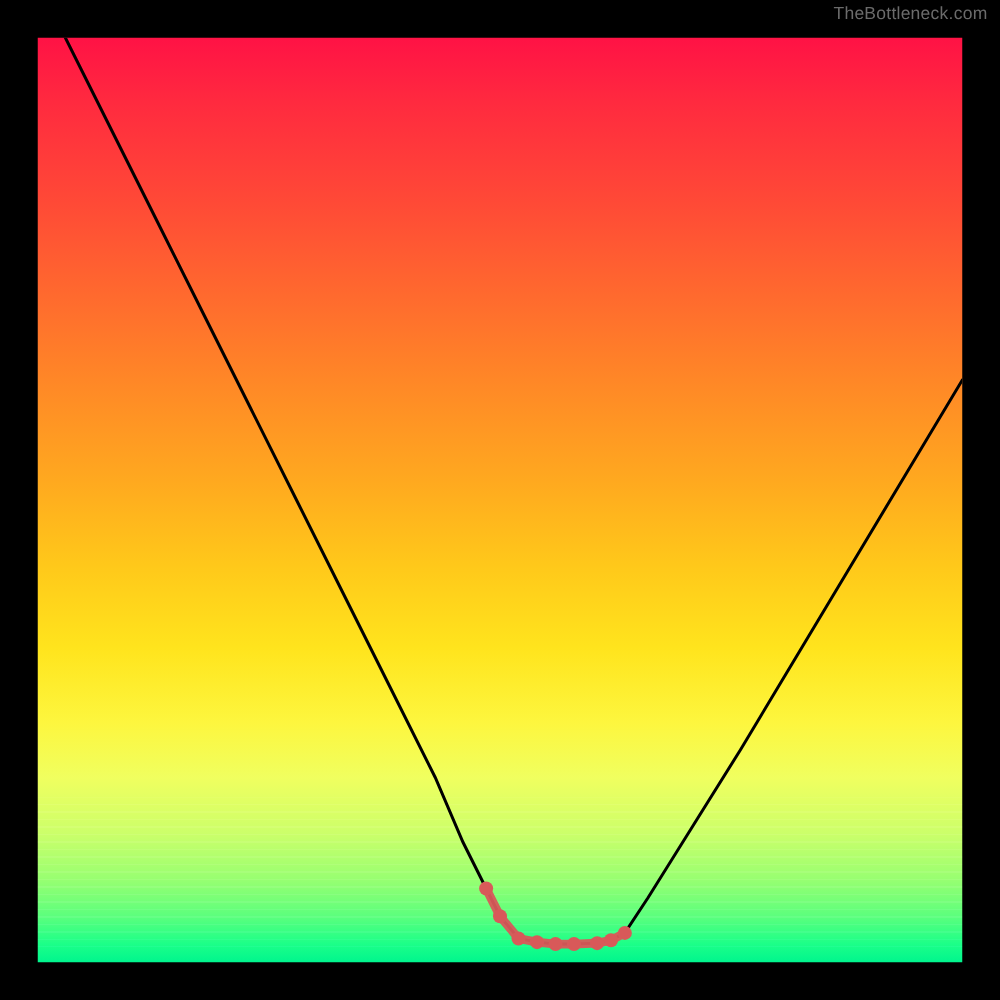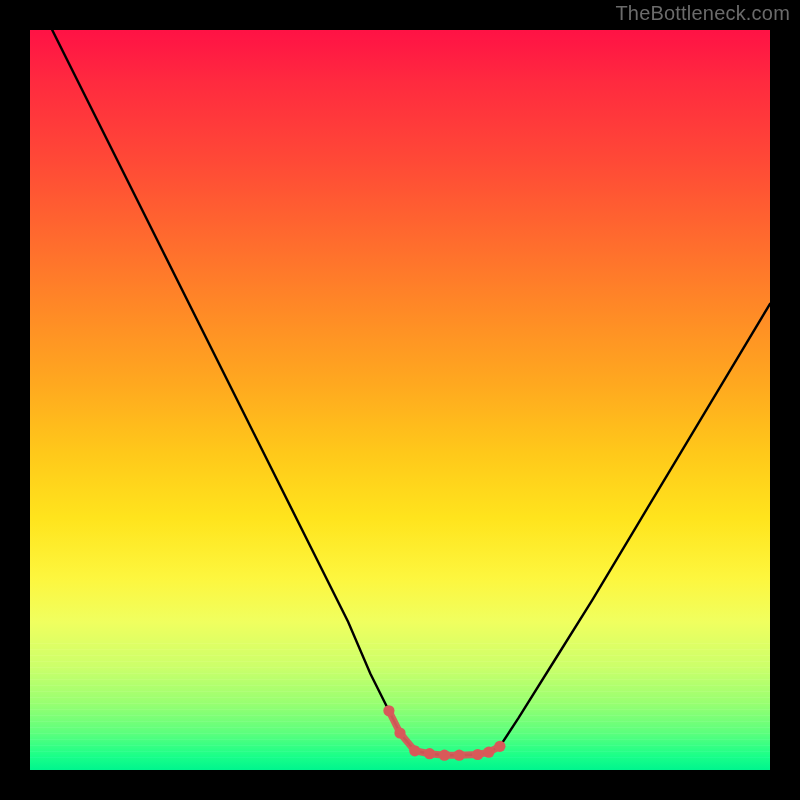--- a/index.html
+++ b/index.html
@@ -14,21 +14,21 @@
   .wrap {
     position: relative;
     width: 800px;
     height: 800px;
   }
   .watermark {
     position: absolute;
     top: 2px;
     right: 10px;
     color: #6b6b6b;
-    font-size: 20px;
+    font-size: 14px;
     letter-spacing: 0.2px;
     z-index: 20;
     user-select: none;
   }
   .plot-area {
     position: absolute;
     left: 30px;
     top: 30px;
     width: 740px;
     height: 740px;

